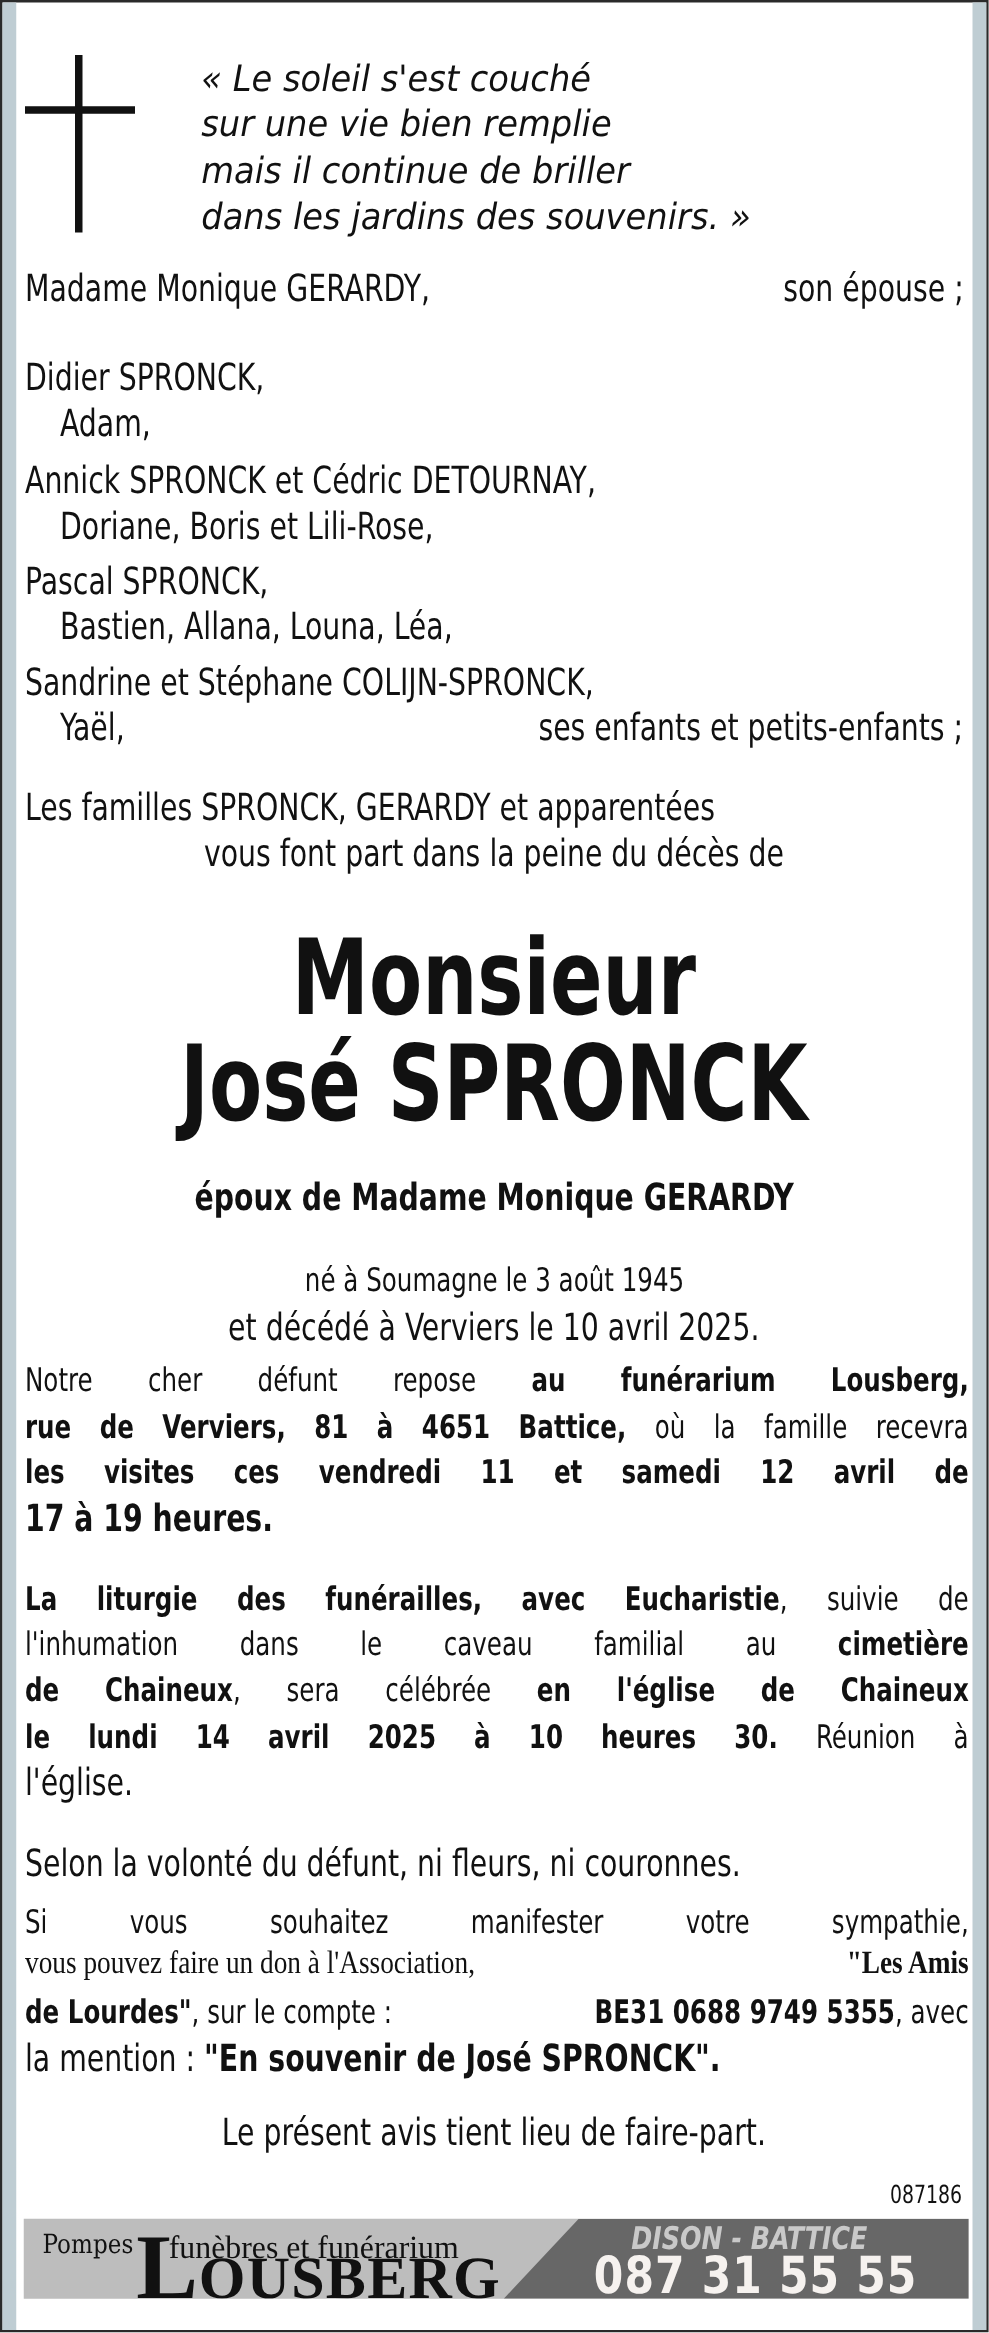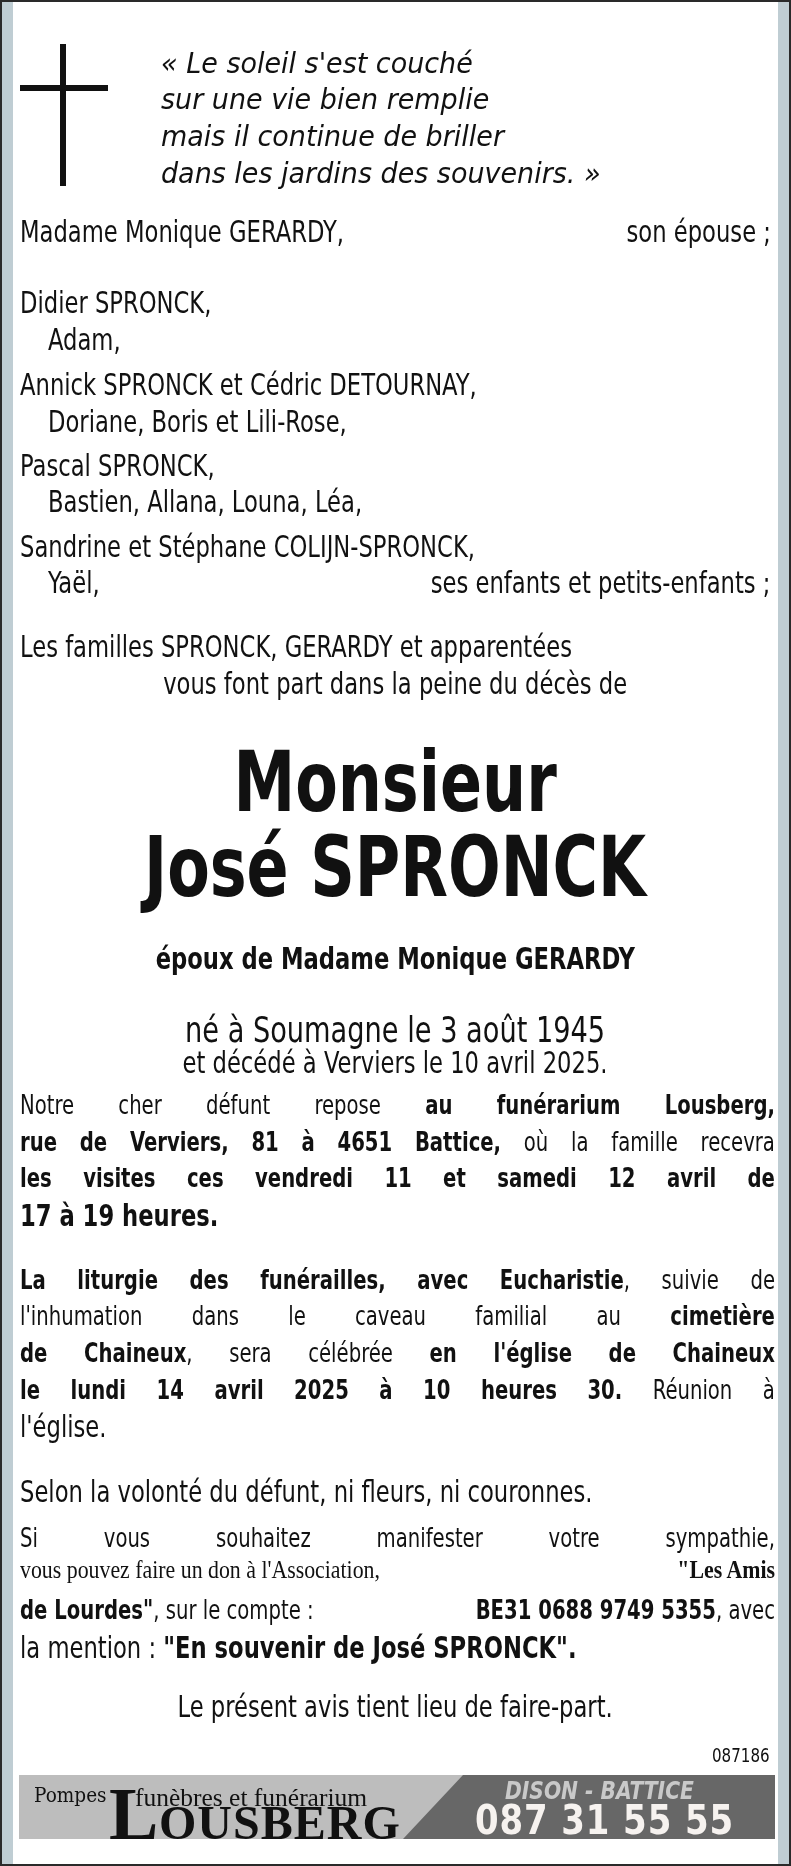--- a/index.html
+++ b/index.html
@@ -65,21 +65,21 @@
   <div class="right" style="top:568px">ses enfants et petits-enfants ;</div>
 </div>
 
 <div class="line txt" style="left:20px; top:632px">Les familles SPRONCK, GERARDY et apparentées</div>
 <div class="line c" style="top:669px; font-size:30px"><span class="inner">vous font part dans la peine du décès de</span></div>
 
 <div class="line c big" style="top:740px"><span class="inner">Monsieur</span></div>
 <div class="line c big" style="top:825px"><span class="inner">José SPRONCK</span></div>
 <div class="line c bold" style="top:944px; font-size:30px"><span class="inner">époux de Madame Monique GERARDY</span></div>
 
-<div class="line c" style="top:1012px; font-size:36px"><span class="inner">né à Soumagne le 3 août 1945</span></div>
+<div class="line c" style="top:1012px; font-size:26px"><span class="inner">né à Soumagne le 3 août 1945</span></div>
 <div class="line c" style="top:1048px; font-size:30px"><span class="inner">et décédé à Verviers le 10 avril 2025.</span></div>
 
 <div id="visitation">
     <div class="just" style="top: 1092px;">
       <div style="display: flex; justify-content: space-between; width: 898.81px; transform: scaleX(0.84); transform-origin: left center;">
         <span style="white-space: pre;">Notre</span>
         <span style="white-space: pre;">cher</span>
         <span style="white-space: pre;">défunt</span>
         <span style="white-space: pre;">repose</span>
         <span style="white-space: pre;"><b>au</b></span>

